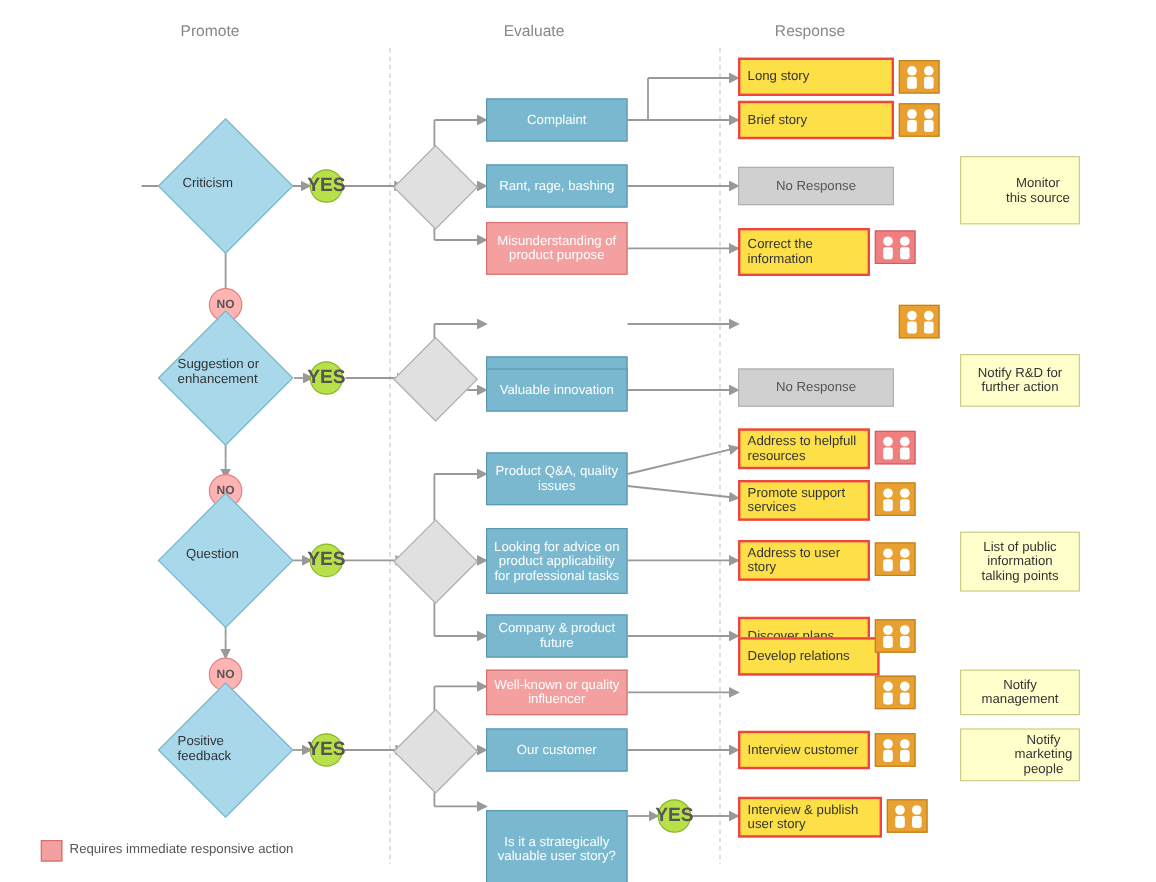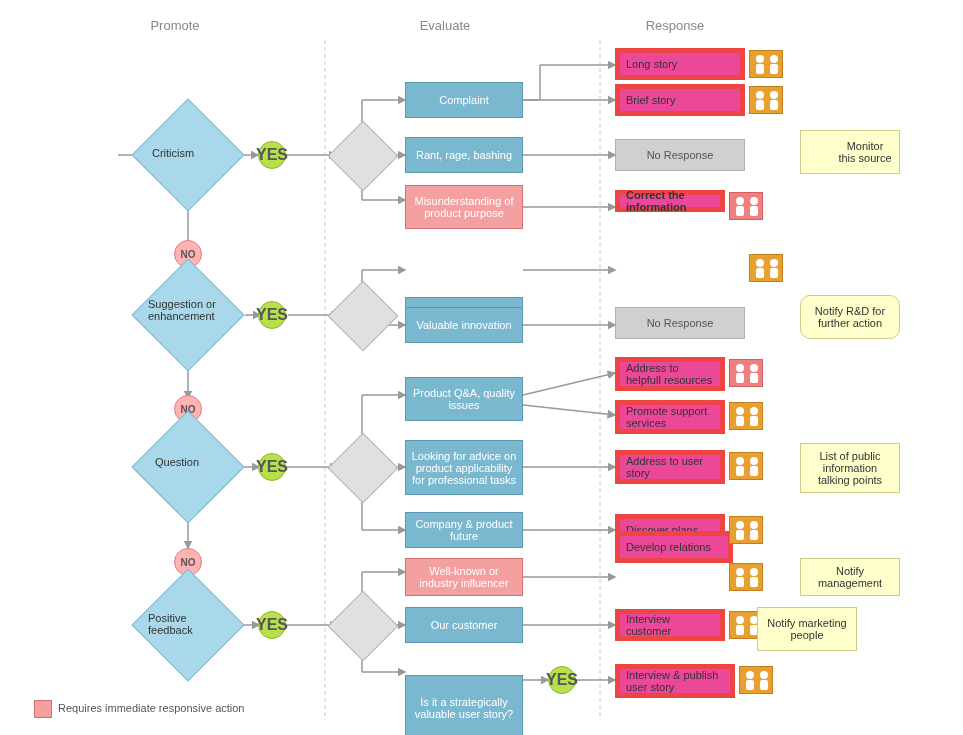--- a/index.html
+++ b/index.html
@@ -86,22 +86,22 @@
       display: flex;
       align-items: center;
       justify-content: center;
       text-align: center;
       font-size: 11px;
       color: #fff;
       padding: 4px;
     }
     .rect-response {
       position: absolute;
-      background: #ec4899;
-      border: 5px solid #ef4444;
+      background: #fde047;
+      border: 2px solid #ef4444;
       display: flex;
       align-items: center;
       justify-content: left;
       font-size: 11px;
       color: #333;
       padding: 4px 6px;
     }
     .rect-gray {
       position: absolute;
       background: #d0d0d0;
@@ -339,35 +339,35 @@
   <div class="rect-blue" style="left:405px;top:252px;width:118px;height:36px;margin-top:45px;">Must-have features</div>
 
   <div class="rect-blue" style="left:405px;top:307px;width:118px;height:36px;">Valuable innovation</div>
 
   <div class="rect-blue" style="left:405px;top:440px;width:118px;height:55px;">Looking for advice on product applicability for professional tasks</div>
 
   <div class="rect-blue" style="left:405px;top:377px;width:118px;height:44px;">Product Q&amp;A, quality issues</div>
 
   <div class="rect-blue" style="left:405px;top:512px;width:118px;height:36px;">Company &amp; product future</div>
 
-  <div class="rect-pink" style="left:405px;top:558px;width:118px;height:38px;">Well-known or industry influencer</div>
+  <div class="rect-pink" style="left:405px;top:558px;width:118px;height:38px;">Well-known or quality influencer</div>
 
   <div class="rect-blue" style="left:405px;top:607px;width:118px;height:36px;">Our customer</div>
 
   <div class="rect-blue" style="left:405px;top:675px;width:118px;height:66px;">Is it a strategically valuable user story?</div>
 
   <div class="circle-yes" style="left:548px;top:666px;width:28px;height:28px;">YES</div>
 
   <div class="rect-response" style="left:615px;top:48px;width:130px;height:32px;">Long story</div>
 
   <div class="rect-response" style="left:615px;top:84px;width:130px;height:32px;">Brief story</div>
 
   <div class="rect-gray" style="left:615px;top:139px;width:130px;height:32px;">No Response</div>
 
-  <div class="rect-response" style="left:615px;top:190px;width:110px;height:22px;font-weight:bold;">Correct the information</div>
+  <div class="rect-response" style="left:615px;top:190px;width:110px;height:40px;">Correct the information</div>
 
 
   <div class="rect-gray" style="left:615px;top:307px;width:130px;height:32px;">No Response</div>
 
   <div class="rect-response" style="left:615px;top:357px;width:110px;height:34px;">Address to helpfull resources</div>
 
   <div class="rect-response" style="left:615px;top:400px;width:110px;height:34px;">Promote support services</div>
 
   <div class="rect-response" style="left:615px;top:450px;width:110px;height:34px;">Address to user story</div>
 
@@ -471,22 +471,22 @@
 
   <div class="action-icon" style="left:739px;top:666px;width:34px;height:28px;">
     <svg width="30" height="24">
         <circle cx="8" cy="7" r="4" fill="#fff"></circle>
         <rect x="4" y="12" width="8" height="10" rx="2" fill="#fff"></rect>
         <circle cx="22" cy="7" r="4" fill="#fff"></circle>
         <rect x="18" y="12" width="8" height="10" rx="2" fill="#fff"></rect>
       </svg>
   </div>
 
-  <div class="rect-yellow" style="left:800px;top:130px;width:100px;height:44px;padding-left:36px;">Monitor this source</div>
-  <div class="rect-yellow" style="left:800px;top:295px;width:100px;height:44px;border-radius:10px;">Notify R&amp;D for further action</div>
+  <div class="rect-yellow" style="left:800px;top:130px;width:100px;height:57px;padding-left:36px;">Monitor this source</div>
+  <div class="rect-yellow" style="left:800px;top:295px;width:100px;height:44px;">Notify R&amp;D for further action</div>
   <div class="rect-yellow" style="left:800px;top:443px;width:100px;height:50px;">List of public information talking points</div>
   <div class="rect-yellow" style="left:800px;top:558px;width:100px;height:38px;">Notify management</div>
-  <div class="rect-yellow" style="left:757px;top:607px;width:100px;height:44px;">Notify marketing people</div>
+  <div class="rect-yellow" style="left:800px;top:607px;width:100px;height:44px;padding-left:45px;">Notify marketing people</div>
 
   <div class="legend-pink" style="left:34px;top:700px;"></div>
   <div style="position:absolute;left:58px;top:702px;font-size:11px;color:#555;">Requires immediate responsive action</div>
 
 </div>
 
 </body></html>

